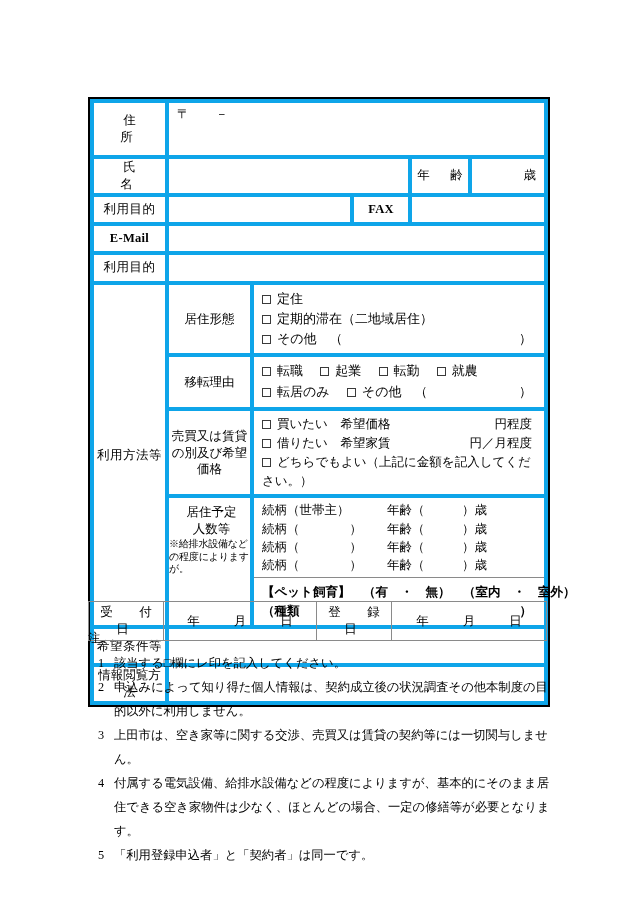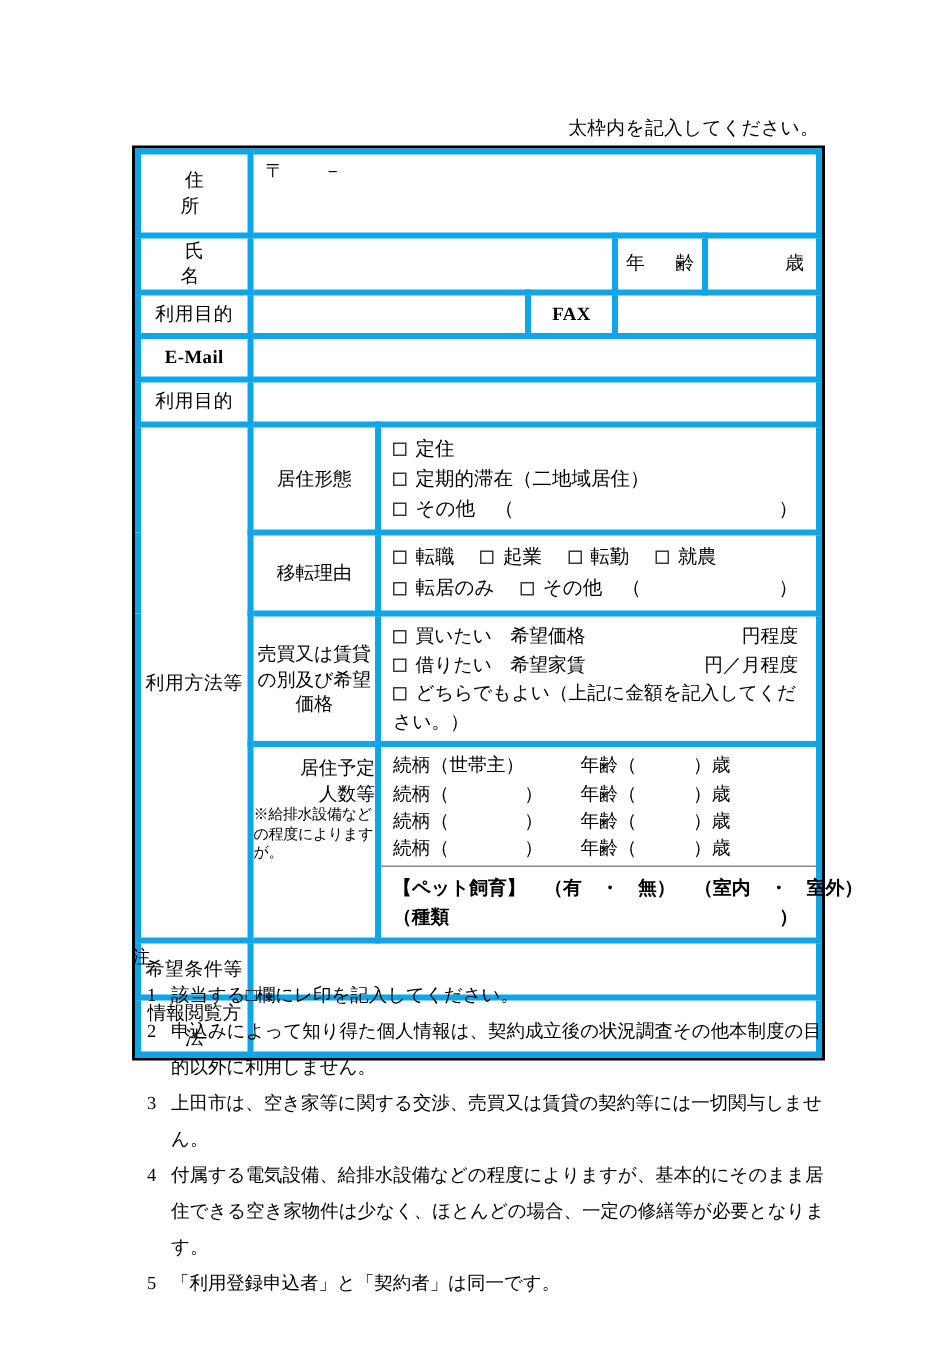--- a/index.html
+++ b/index.html
@@ -217,21 +217,20 @@
   .note-text {
     flex: 1;
     text-indent: 0;
   }
 </style>
 </head>
 <body>
 
 <div class="page">
 
-  <div class="top-note">太枠内を記入してください。</div>
 
   <div class="form-wrap">
     <table class="form">
       <colgroup>
         <col style="width:75px">
         <col style="width:85px">
         <col style="width:100px">
         <col style="width:58px">
         <col style="width:60px">
         <col style="width:76px">
@@ -311,21 +310,21 @@
           <div class="price-cell">
             <span class="row-line"><span class="chk"></span><span>買いたい</span>　<span>希望価格</span><span class="right-paren">円程度</span></span>
             <span class="row-line"><span class="chk"></span><span>借りたい</span>　<span>希望家賃</span><span class="right-paren">円／月程度</span></span>
             <span class="row-line wrap"><span class="chk"></span><span>どちらでもよい（上記に金額を記入してください。）</span></span>
           </div>
         </td>
       </tr>
 
       <tr>
         <td class="vlabel" style="height:90px;vertical-align:top;padding-top:6px">
-          <span style="white-space:pre-line;display:block;text-align:right;padding-left:4px">居住予定
+          <span style="white-space:pre-line;display:block;text-align:center;padding-left:4px">居住予定
 人数等</span>
           <span class="small">※給排水設備などの程度によりますが。</span>
         </td>
         <td colspan="4" style="padding:0">
           <div class="people" style="border-bottom:1px solid #8a8a8a">
             <span class="pl">続柄（世帯主）　　　年齢（　　　）歳</span>
             <span class="pl">続柄（　　　　）　　年齢（　　　）歳</span>
             <span class="pl">続柄（　　　　）　　年齢（　　　）歳</span>
             <span class="pl">続柄（　　　　）　　年齢（　　　）歳</span>
           </div>
@@ -342,20 +341,40 @@
       </tr>
 
       <tr>
         <td class="lbl" style="height:32px;letter-spacing:0px">情報閲覧方法</td>
         <td colspan="5" class="cell-pad"></td>
       </tr>
     </tbody>
       </table>
   </div>
 
+  <table class="receipt">
+    <colgroup>
+      <col style="width:75px">
+      <col style="width:153px">
+      <col style="width:75px">
+      <col style="width:155px">
+    </colgroup>
+    <tbody>
+        <tr>
+      <td class="sp-lbl">受　付　日</td>
+      <td class="date-cell">
+        <span class="y">年</span><span class="m">月</span><span class="d">日</span>
+      </td>
+      <td class="sp-lbl">登　録　日</td>
+      <td class="date-cell">
+        <span class="y">年</span><span class="m">月</span><span class="d">日</span>
+      </td>
+    </tr>
+  </tbody>
+    </table>
 
   <div class="notes">
     <span class="head">注</span>
     <div class="note-item">
       <span class="note-num">1</span>
       <span class="note-text">該当する□欄にレ印を記入してください。</span>
     </div>
     <div class="note-item">
       <span class="note-num">2</span>
       <span class="note-text">申込みによって知り得た個人情報は、契約成立後の状況調査その他本制度の目的以外に利用しません。</span>

